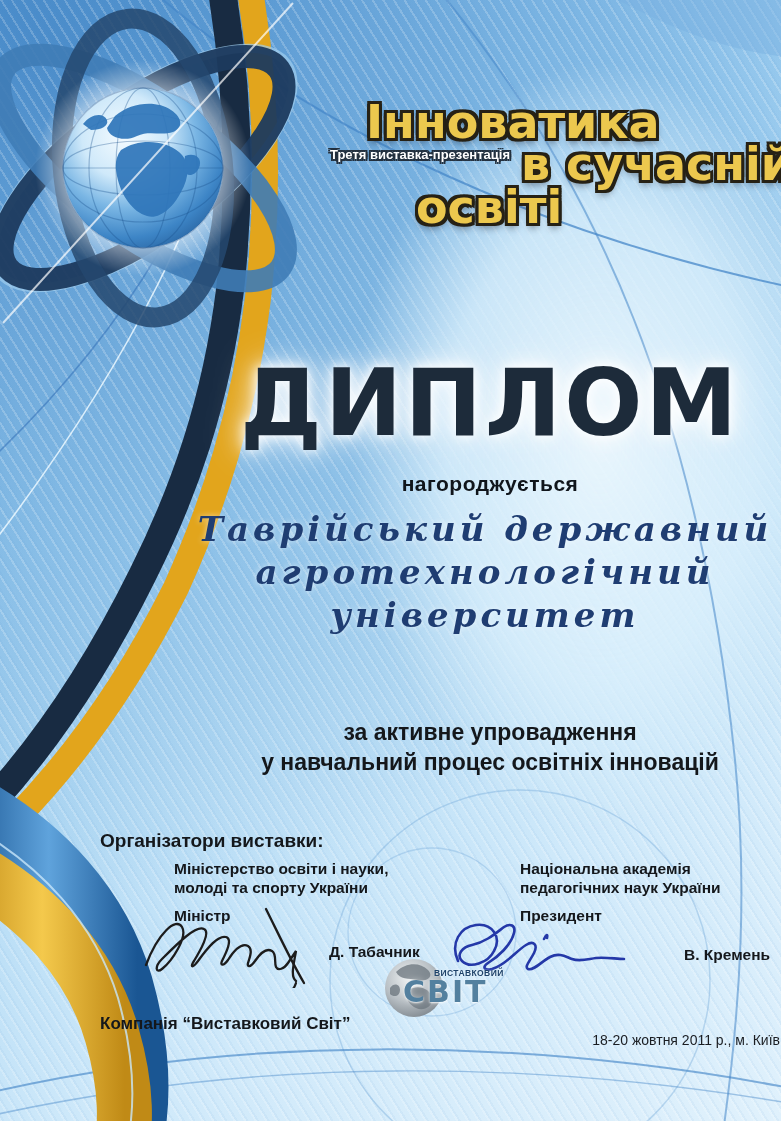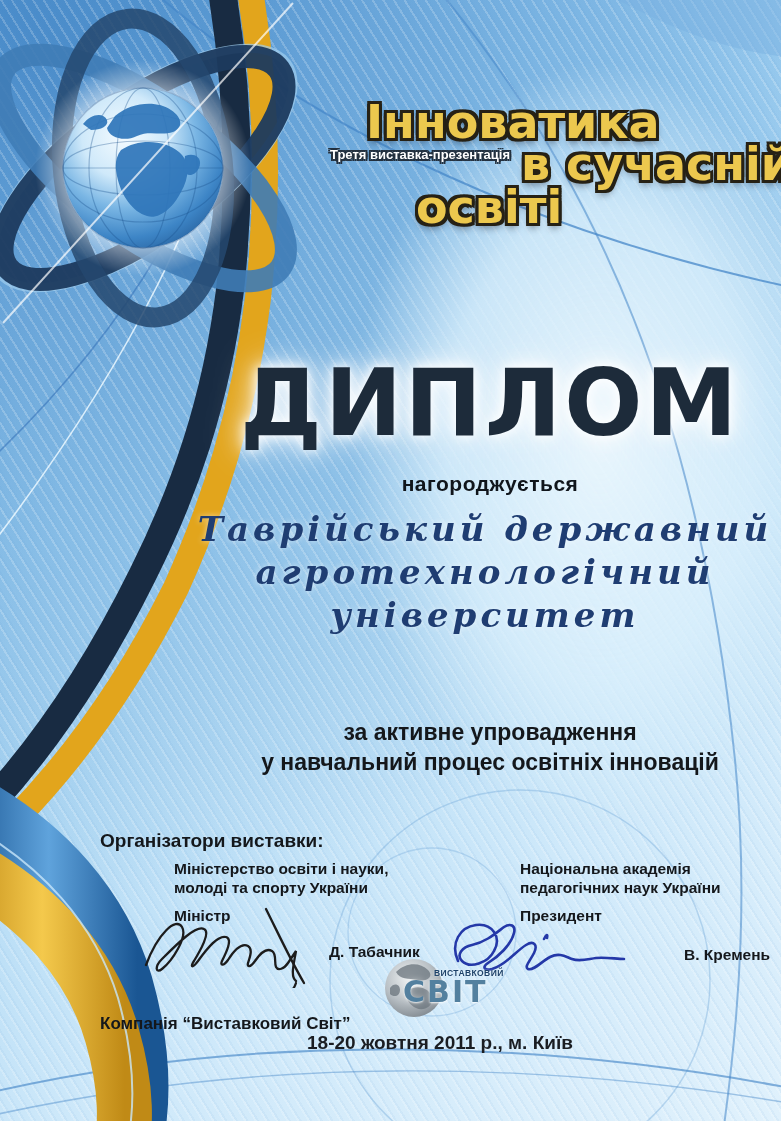--- a/index.html
+++ b/index.html
@@ -77,22 +77,22 @@
   .logo .word-main{
     position:absolute;left:20px;top:21px;font-family:"DejaVu Sans",sans-serif;font-size:30px;
     font-weight:700;color:#53809f;letter-spacing:2px;white-space:nowrap;
     text-shadow:0 1px 2px rgba(255,255,255,.85),0 0 6px rgba(255,255,255,.5);
   }
   .footer-company{
     position:absolute;left:100px;top:1014px;width:680px;text-align:left;
     font-size:17px;font-weight:700;color:#14171b;
   }
   .footer-date{
-    position:absolute;left:100px;top:1032px;width:680px;text-align:center;
-    font-size:19px;font-weight:700;color:#1a1d22;
+    position:absolute;left:100px;top:1032px;width:680px;text-align:right;
+    font-size:14px;font-weight:400;color:#1a1d22;
   }
 </style>
 </head>
 <body>
 
 <div class="page">
 
   <div class="topleft-wash"></div>
   <div class="stripes"></div>
   <div class="pale-oval"></div>

